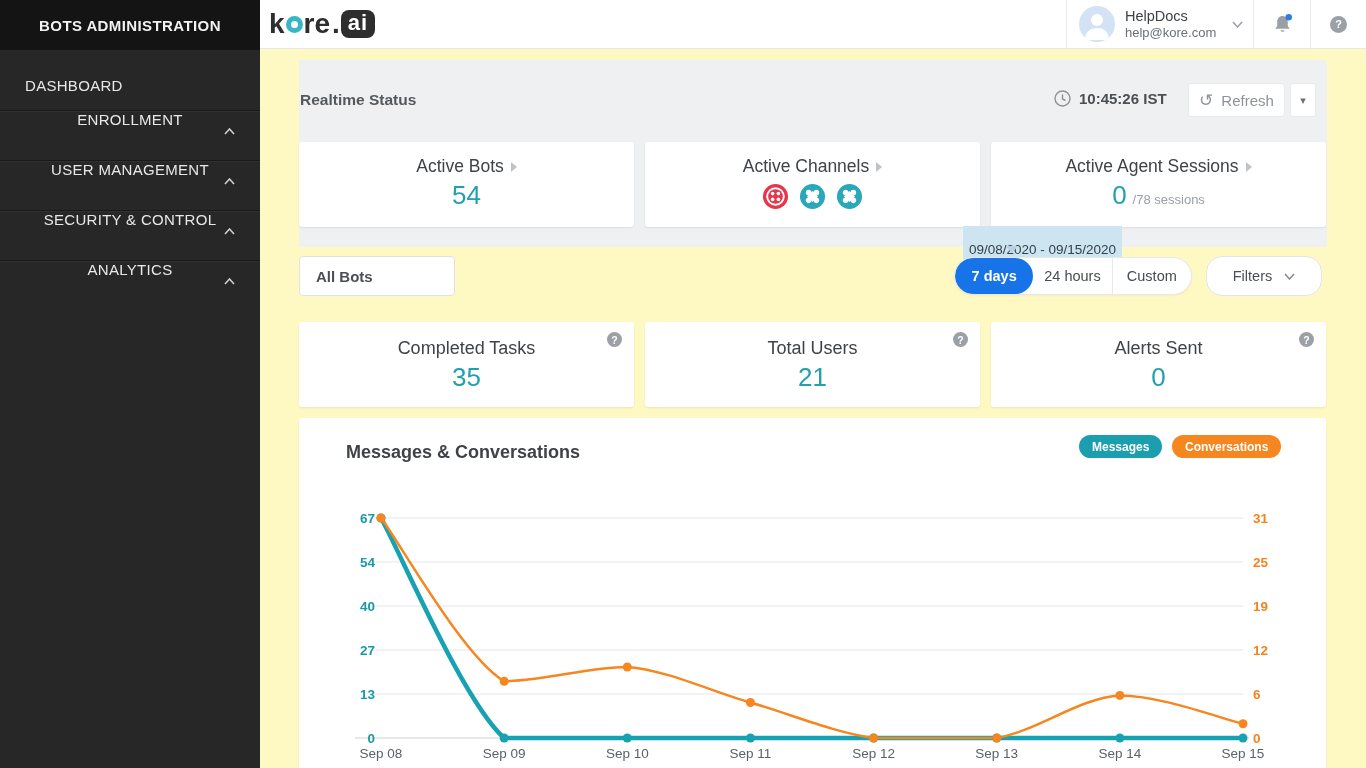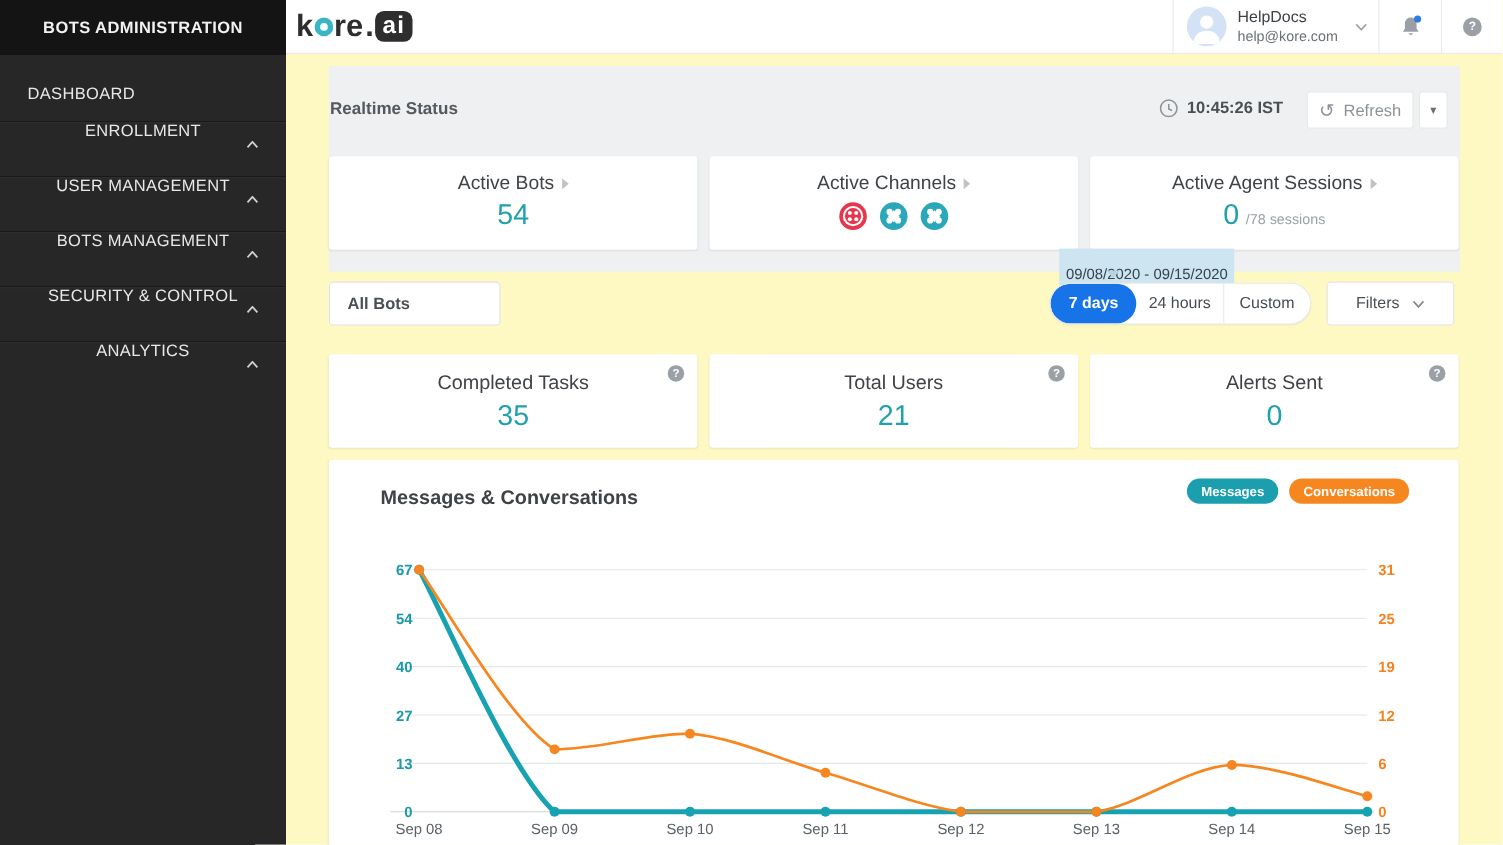--- a/index.html
+++ b/index.html
@@ -63,21 +63,21 @@
     border-left:6px solid transparent; border-right:6px solid transparent; border-top:7px solid #b8d2e3; }
 
   .allbots { position:absolute; left:39px; top:207px; width:156px; height:40px; background:#fff; border:1px solid #dfe2e4;
     border-radius:4px; font-size:15px; font-weight:bold; color:#4a4f54; display:flex; align-items:center; padding-left:16px; cursor:pointer; }
   .tabgroup { position:absolute; left:694px; top:208px; width:238px; height:38px; background:#fff; border:1px solid #e7e9ea;
     border-radius:19px; display:flex; overflow:hidden; box-shadow:0 1px 2px rgba(0,0,0,.05); }
   .tabseg { flex:1; display:flex; align-items:center; justify-content:center; font-size:14.5px; color:#454c52; cursor:pointer; }
   .tabseg.active { background:#1673e8; color:#fff; font-weight:bold; border-radius:19px; }
   .tabseg.bordered { border-left:1px solid #e7e9ea; }
   .btn-filters { position:absolute; left:946px; top:207px; width:116px; height:40px; background:#fff; border:1px solid #e2e4e6;
-    border-radius:4px; display:flex; align-items:center; justify-content:center; gap:12px; font-size:14.5px; color:#4a4f54; cursor:pointer; }
+    border-radius:16px; display:flex; align-items:center; justify-content:center; gap:12px; font-size:14.5px; color:#4a4f54; cursor:pointer; }
 
   .stat-card { top:257px; width:335px; height:85px; text-align:center; }
   .stat-card.s1 { left:39px; } .stat-card.s2 { left:385px; } .stat-card.s3 { left:731px; }
   .stat-title { margin-top:16px; font-size:18px; color:#3f4347; }
   .stat-q { position:absolute; top:10px; right:12px; width:15px; height:15px; border-radius:50%; background:#9aa0a6;
     color:#fff; font-size:10.5px; font-weight:bold; display:flex; align-items:center; justify-content:center; cursor:pointer; }
 
   .chart-card { left:39px; top:353px; width:1027px; height:390px; }
   .chart-title { position:absolute; left:47px; top:24px; font-size:18px; color:#3f4347;font-weight:bold; }
   .legend-pill { position:absolute; top:17px; height:23px; border-radius:12px; color:#fff; font-size:12px; font-weight:bold;
@@ -101,28 +101,20 @@
     <div class="side-item">
       <span>ENROLLMENT</span>
       <span class="chev-up">
           <svg width="11" height="7" viewBox="0 0 11 7">
             <path d="M1 6 L5.5 1 L10 6" stroke="#cfcfcf" stroke-width="1.6" fill="none"></path>
           </svg>
         </span>
     </div>
     <div class="side-item">
       <span>USER MANAGEMENT</span>
-      <span class="chev-up">
-          <svg width="11" height="7" viewBox="0 0 11 7">
-            <path d="M1 6 L5.5 1 L10 6" stroke="#cfcfcf" stroke-width="1.6" fill="none"></path>
-          </svg>
-        </span>
-    </div>
-    <div class="side-item">
-      <span>BOTS MANAGEMENT</span>
       <span class="chev-up">
           <svg width="11" height="7" viewBox="0 0 11 7">
             <path d="M1 6 L5.5 1 L10 6" stroke="#cfcfcf" stroke-width="1.6" fill="none"></path>
           </svg>
         </span>
     </div>
     <div class="side-item">
       <span>SECURITY &amp; CONTROL</span>
       <span class="chev-up">
           <svg width="11" height="7" viewBox="0 0 11 7">

